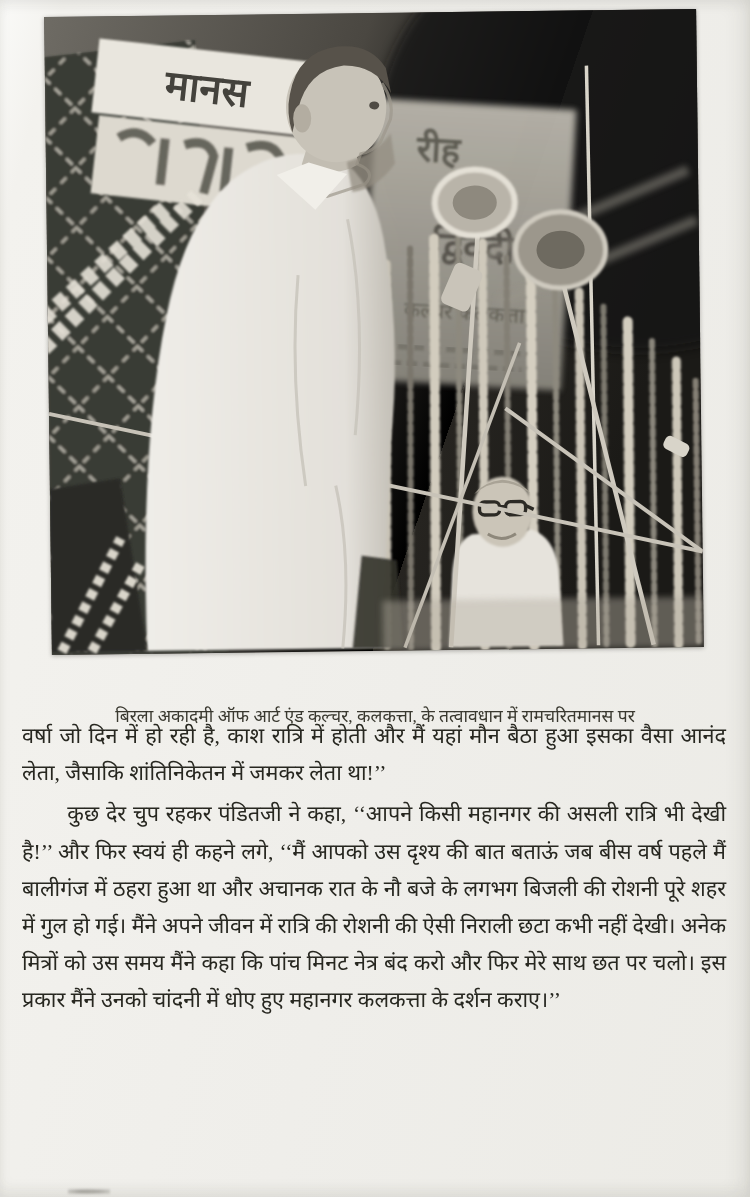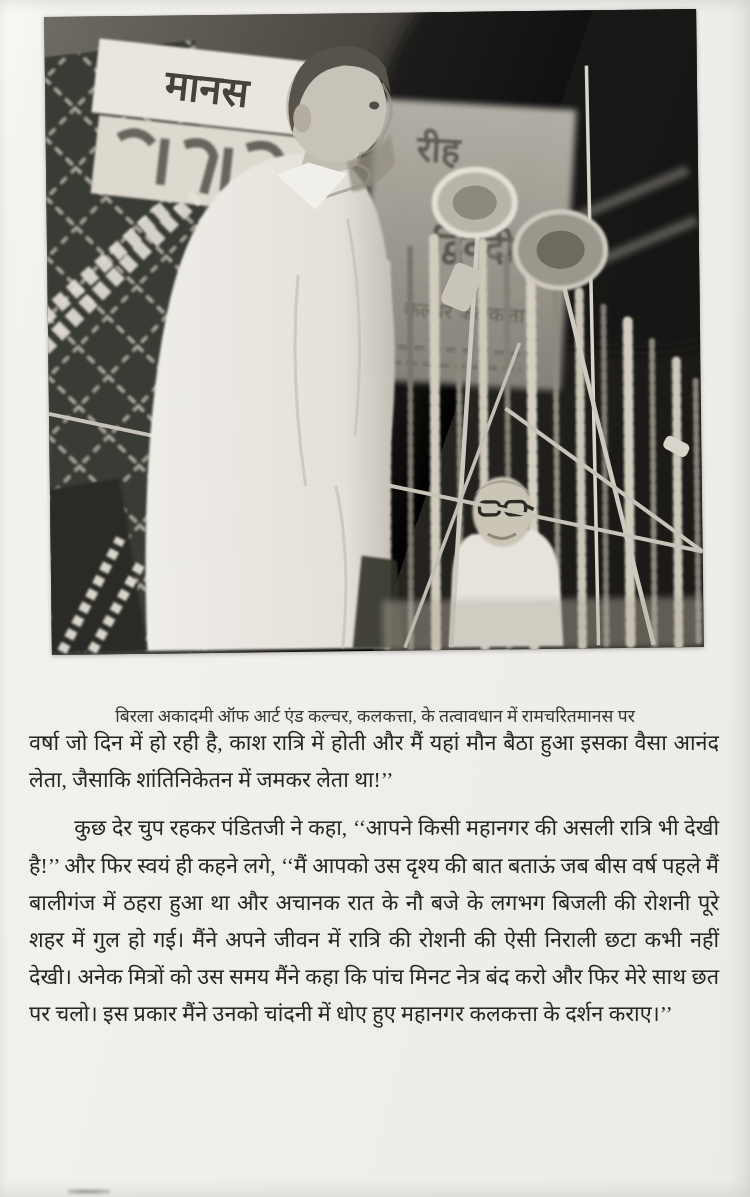--- a/index.html
+++ b/index.html
@@ -32,21 +32,21 @@
     text-align:center;color:#39382f;
     font-size:17.5px;line-height:1.62;margin-top:47px;
   }
   
   .bodytext{
     position:absolute;left:18px;top:714px;width:712px;
     color:#272720;
     font-size:21.6px;line-height:37.2px;
     text-align:justify;
   }
-  .bodytext p{margin:11px;}
+  .bodytext p{margin:4px;}
   .bodytext p.indent{text-indent:2.1em;}
   
   .smudge{
     position:absolute;left:68px;top:1188px;width:42px;height:7px;
     background:radial-gradient(ellipse at 30% 50%,rgba(90,88,80,.45),rgba(90,88,80,0) 70%),
                radial-gradient(ellipse at 75% 50%,rgba(90,88,80,.35),rgba(90,88,80,0) 70%);
     filter:blur(1px);
   }
 </style>
 </head>

